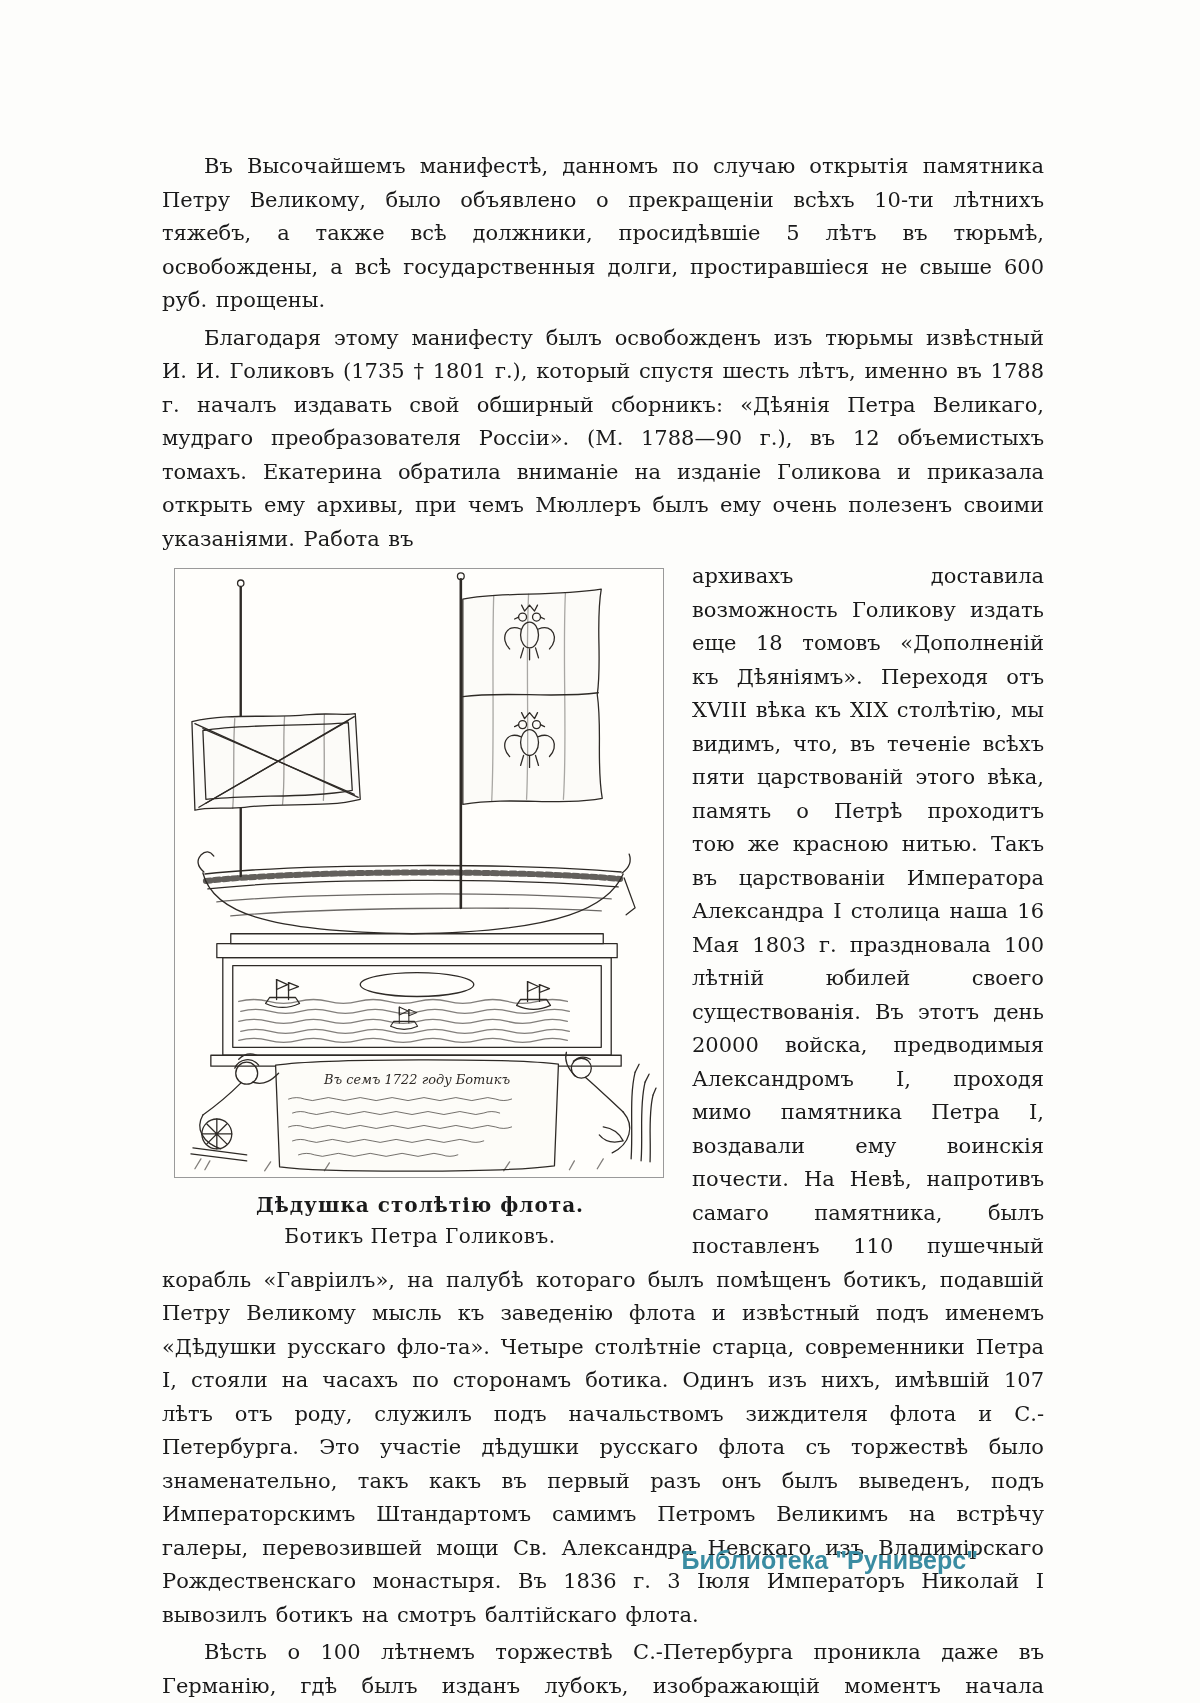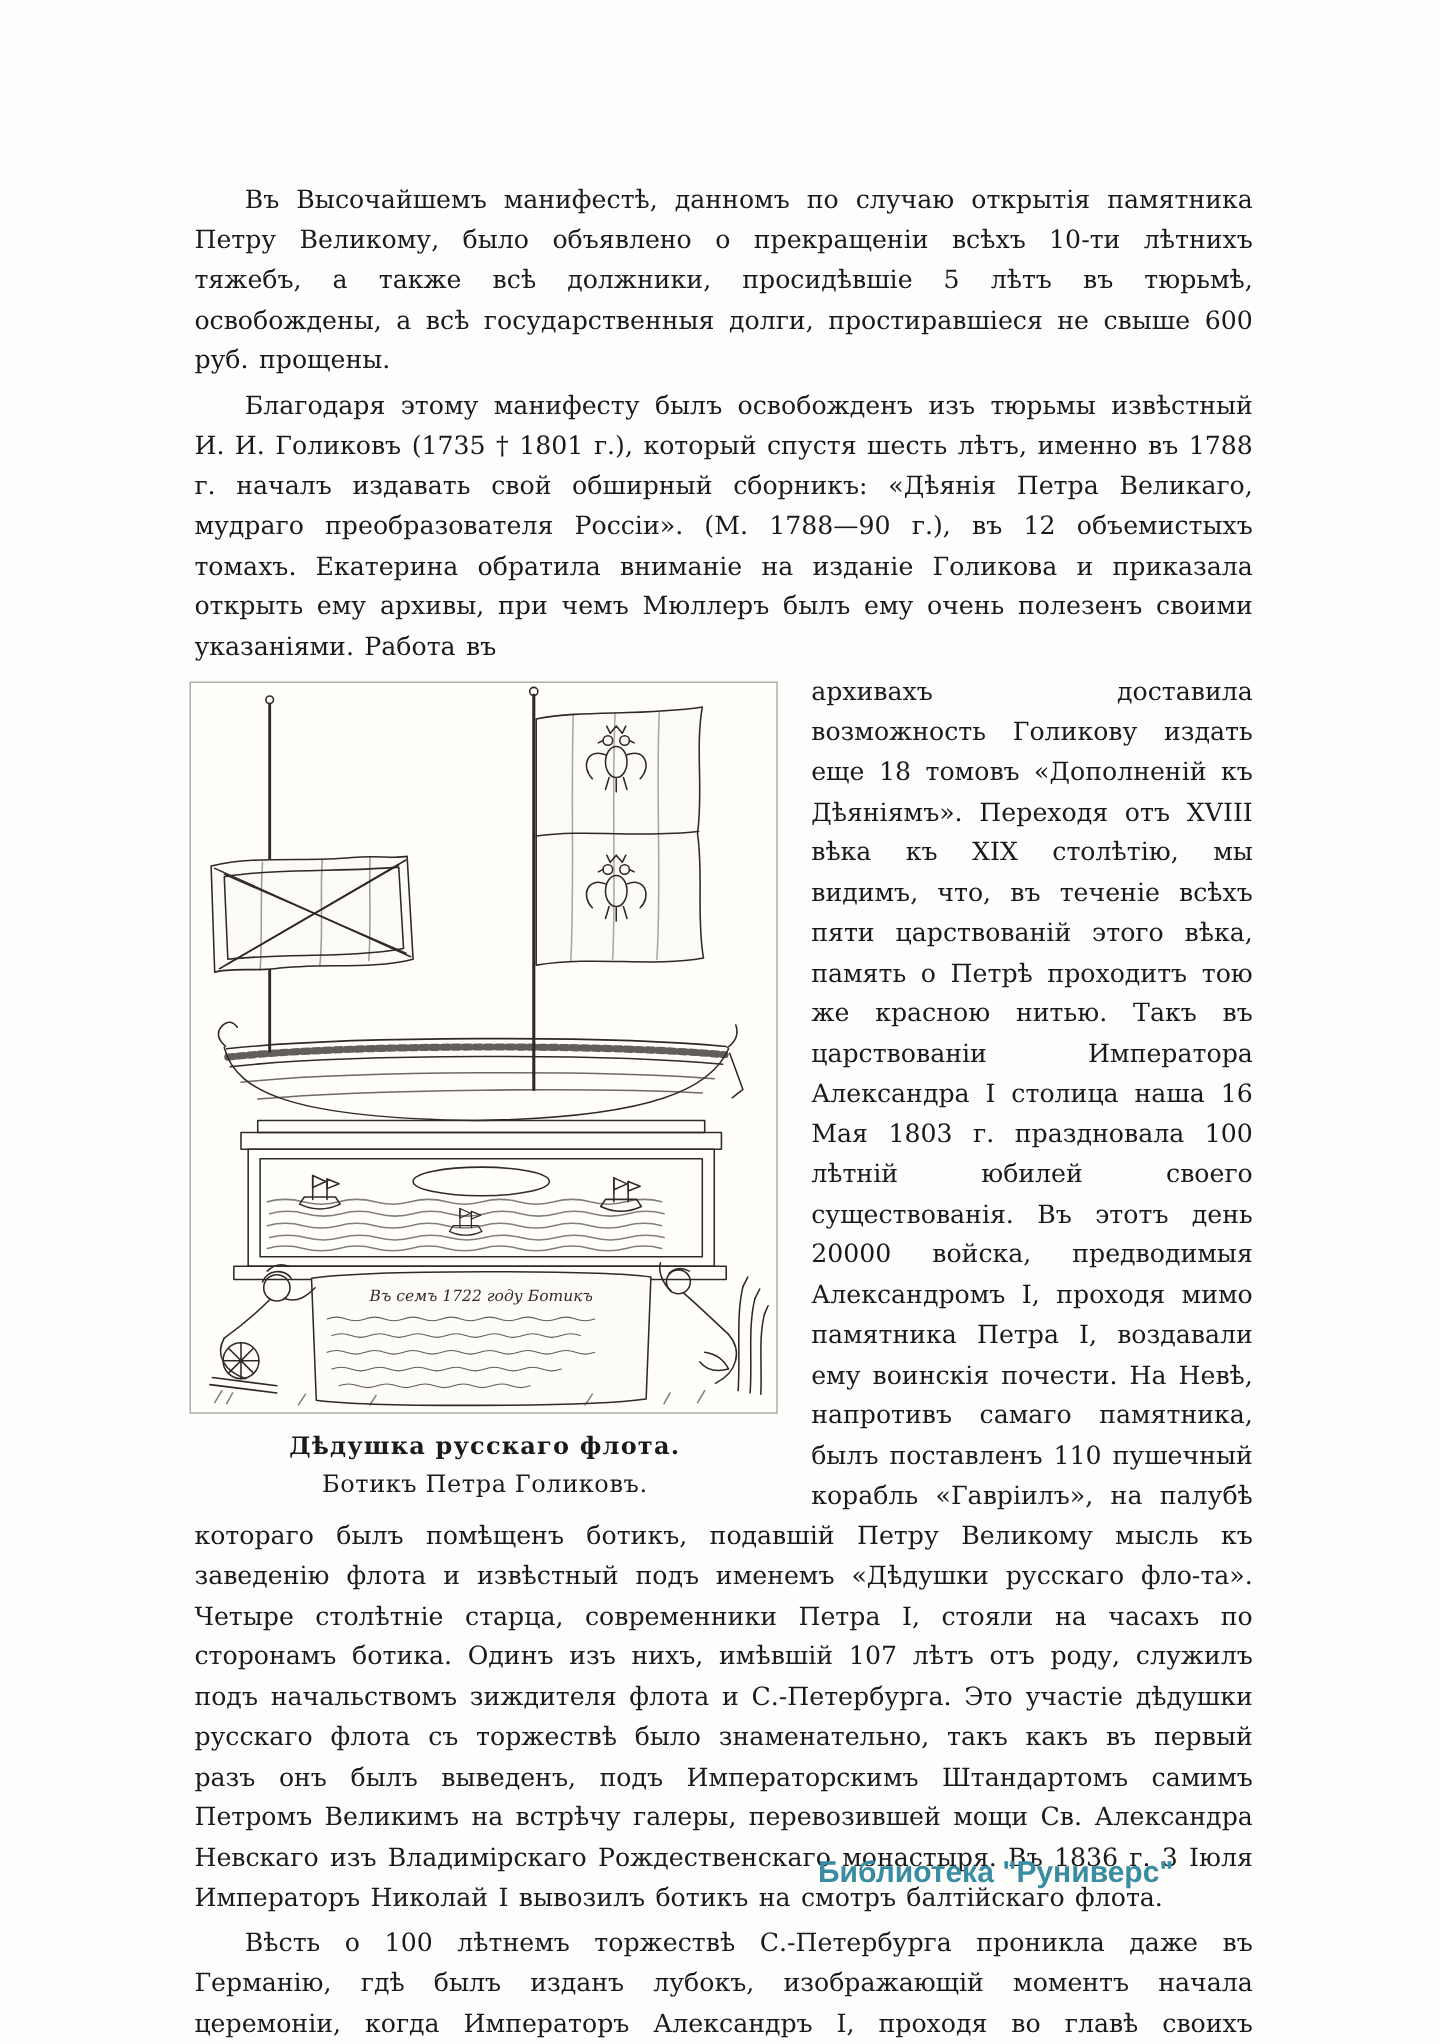--- a/index.html
+++ b/index.html
@@ -1,21 +1,21 @@
 <!DOCTYPE html>
 <html lang="ru"><head>
 <meta charset="utf-8">
 <style>
   html,body{margin:0;padding:0;}
   body{width:1200px;height:1703px;background:#ffffff;font-family:"DejaVu Serif","Liberation Serif",serif;color:#1a1a1a;}
   .page{position:relative;width:1200px;height:1703px;background:#fdfdfb;overflow:hidden;}
   .content{position:absolute;left:158px;top:146px;width:890px;}
   p.body{margin:4px;font-size:21px;line-height:33.5px;text-align:justify;word-spacing:2px;}
   p.indent{text-indent:42px;}
-  figure.figure{float:left;width:492px;margin:8px 26px 2px 0;padding:0;}
+  figure.figure{float:left;width:492px;margin:8px 26px 2px 16px;padding:0;}
   .figure-frame{width:490px;height:610px;border:1px solid #9a9a9a;background:#fffefb;box-sizing:border-box;}
   .figure-frame svg{display:block;}
   .caption{text-align:center;padding-top:12px;font-size:20px;line-height:31px;}
   .caption-l1{font-weight:700;letter-spacing:1px;}
   .caption-l2{letter-spacing:0.5px;}
   .watermark{position:absolute;top:1546px;right:222px;font-family:"Liberation Sans",sans-serif;font-weight:700;font-size:25px;color:#3a8ca2;}
 </style>
 </head>
 <body>
 
@@ -159,21 +159,21 @@
                 <path d="M430,560 q14,2 20,14 q-16,4 -24,-6"></path>
                 <path d="M458,592 C460,560 456,530 462,505 M468,594 C470,566 466,540 472,515 M477,595 C478,570 475,548 480,528"></path>
                 <path d="M462,505 l4,-8 M472,515 l4,-8 M480,528 l3,-7"></path>
               </g>
 
               <path d="M20,602 l6,-10 M30,603 l5,-9 M90,604 l6,-9 M150,604 l5,-8 M330,604 l6,-9 M396,603 l5,-9 M424,602 l6,-10" opacity=".6"></path>
             </g>
           </svg>
         </div>
         <figcaption class="caption">
-          <div class="caption-l1">Дѣдушка русскаго флота.</div>
+          <div class="caption-l1">Дѣдушка столѣтію флота.</div>
           <div class="caption-l2">Ботикъ Петра Голиковъ.</div>
         </figcaption>
       </figure>
 
       <p class="body"><span>архивахъ доставила возможность Голикову издать еще 18 томовъ «Дополненій къ Дѣяніямъ». Переходя отъ XVIII вѣка къ XIX столѣтію, мы видимъ, что, въ теченіе всѣхъ пяти царствованій этого вѣка, память о Петрѣ проходитъ тою же красною нитью. Такъ въ царствованіи Императора Александра I столица наша 16 Мая 1803 г. праздновала 100 лѣтній юбилей своего существованія. Въ этотъ день 20000 войска, предводимыя Александромъ I, проходя мимо памятника Петра I, воздавали ему воинскія почести. На Невѣ, напротивъ самаго памятника, былъ поставленъ 110 пушечный корабль «Гавріилъ», на палубѣ котораго былъ помѣщенъ ботикъ, подавшій Петру Великому мысль къ заведенію флота и извѣстный подъ именемъ «Дѣдушки русскаго фло-</span><span>та». Четыре столѣтніе старца, современники Петра I, стояли на часахъ по сторонамъ ботика. Одинъ изъ нихъ, имѣвшій 107 лѣтъ отъ роду, служилъ подъ начальствомъ зиждителя флота и С.-Петербурга. Это участіе дѣдушки русскаго флота съ торжествѣ было знаменательно, такъ какъ въ первый разъ онъ былъ выведенъ, подъ Императорскимъ Штандартомъ самимъ Петромъ Великимъ на встрѣчу галеры, перевозившей мощи Св. Александра Невскаго изъ Владимірскаго Рождественскаго монастыря. Въ 1836 г. 3 Іюля Императоръ Николай I вывозилъ ботикъ на смотръ балтійскаго флота.</span></p>
 
       <p class="body indent">Вѣсть о 100 лѣтнемъ торжествѣ С.-Петербурга проникла даже въ Германію, гдѣ былъ изданъ лубокъ, изображающій моментъ начала церемоніи, когда Императоръ Александръ I, проходя во главѣ своихъ войскъ, салютуетъ саблею памят-</p>
     </div>
 
   </div>

